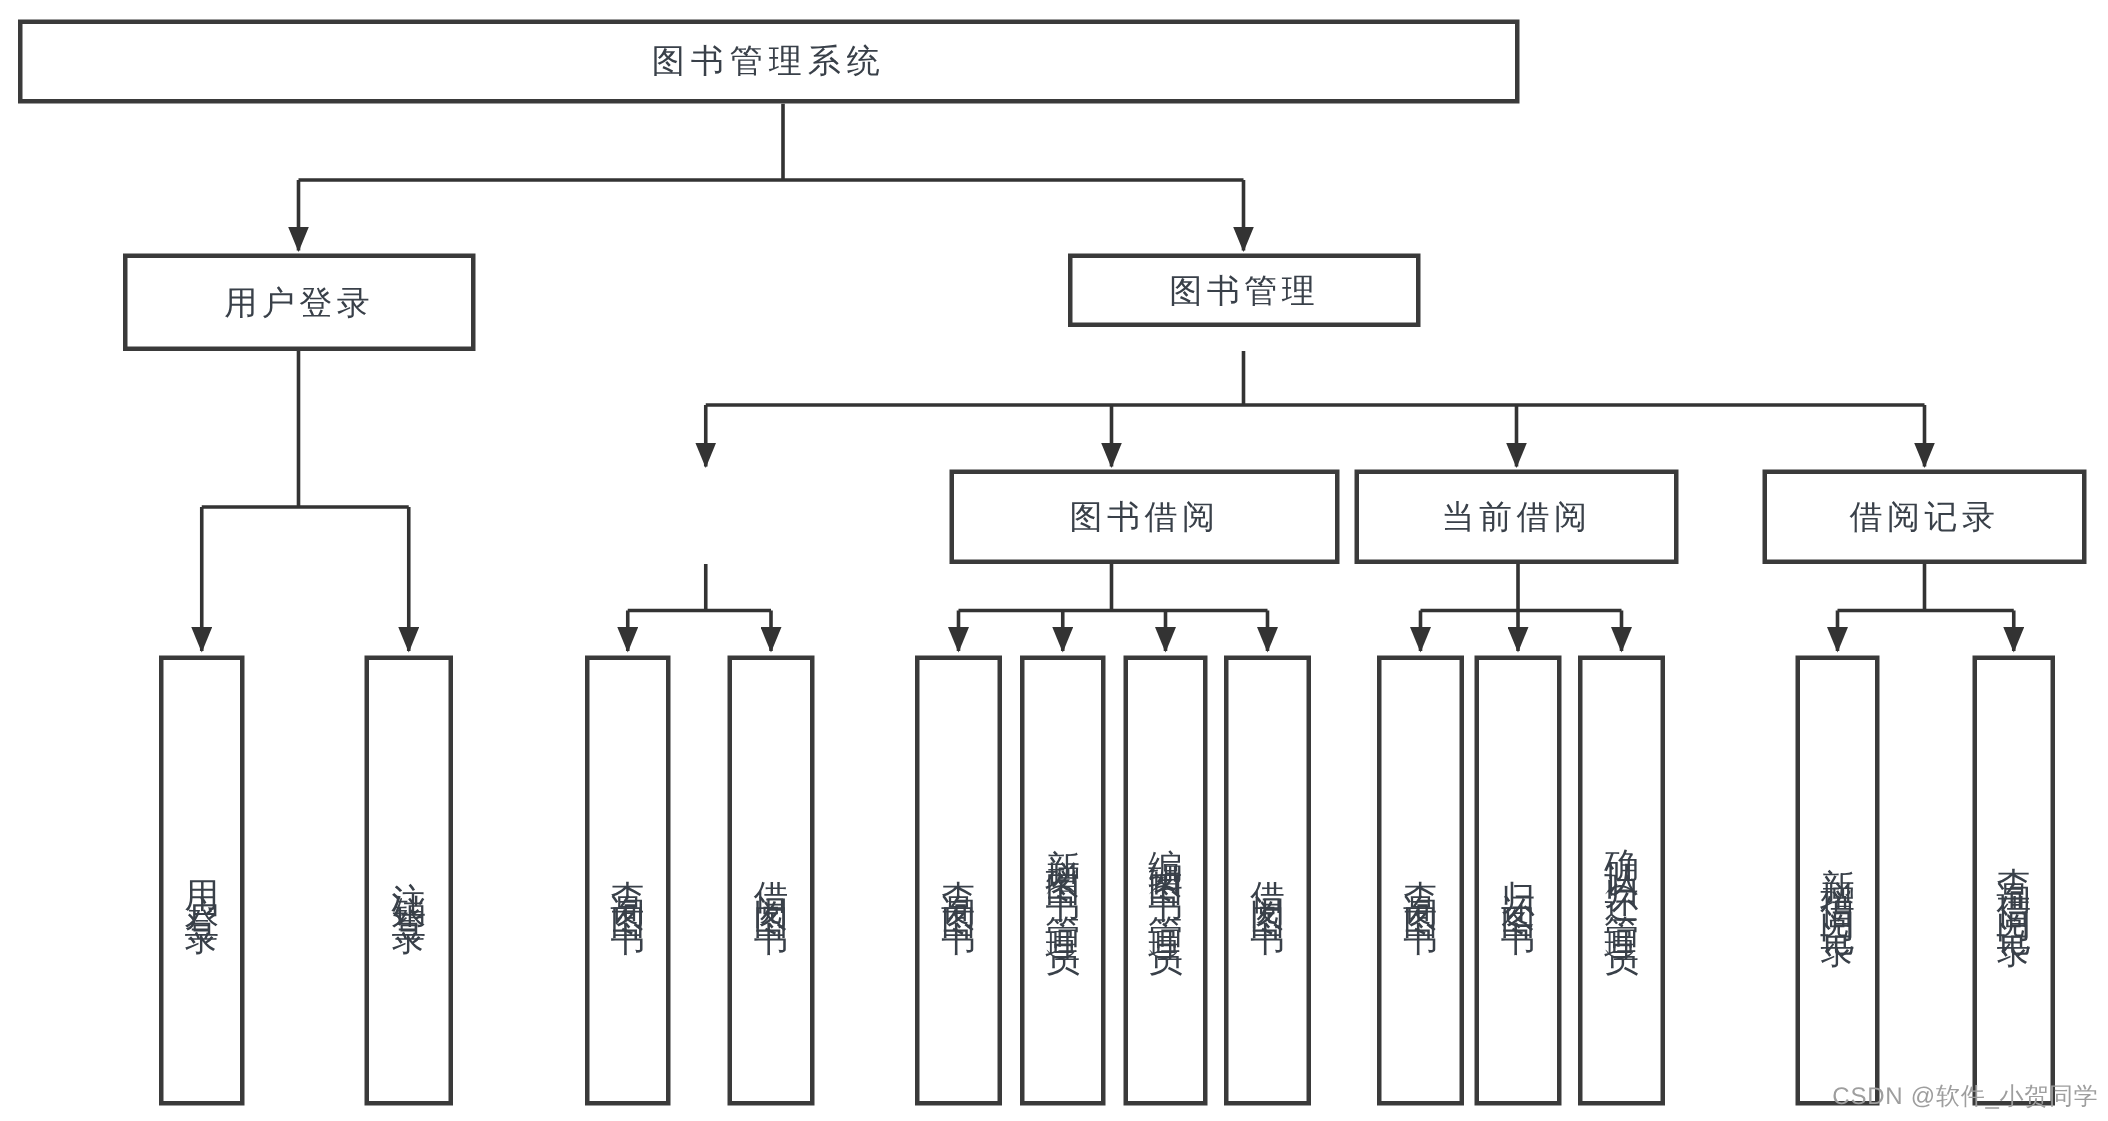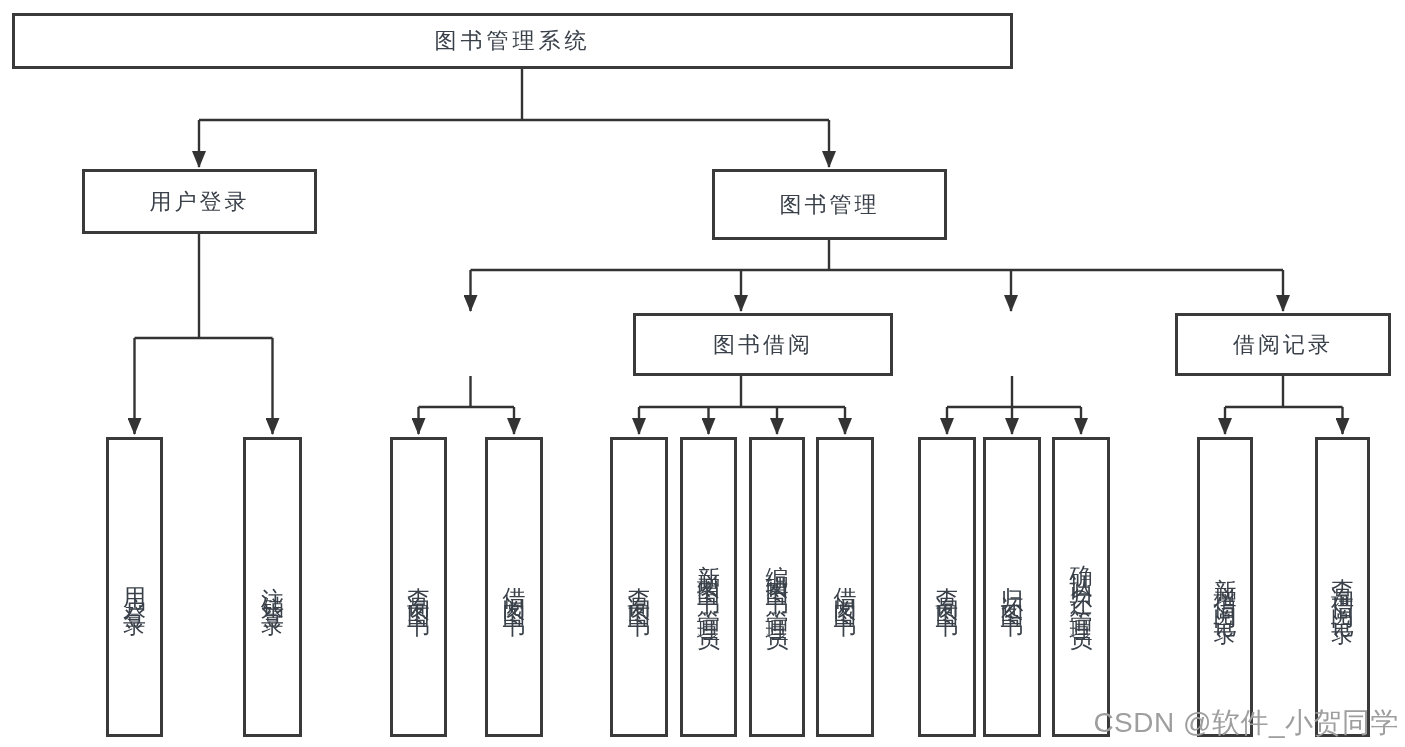--- a/index.html
+++ b/index.html
@@ -28,21 +28,21 @@
     writing-mode:vertical-rl;
     text-orientation:mixed;
     font-size:23px;
     letter-spacing:9px;
     line-height:1;
     white-space:nowrap;
   }
   .watermark {
     position:absolute;
     right:6px; bottom:5px;
-    font-size:28px;
+    font-size:16px;
     letter-spacing:0.5px;
     color:var(--watermark,#9e9e9e);
     z-index:5;
   }
 </style>
 </head>
 <body>
 
 <div class="stage">
 
@@ -94,26 +94,29 @@
     <path class="cl" marker-end="url(#ah)" d="M1342.5,407 V434"></path>
   </svg>
 
   <div class="box hnode root" style="left:12px;top:13px;width:1001px;height:56px">
     <span>图书管理系统</span>
   </div>
 
   <div class="box hnode" style="left:82px;top:169px;width:235px;height:65px">
     <span>用户登录</span>
   </div>
-  <div class="box hnode" style="left:712px;top:169px;width:235px;height:71px">
+  <div class="box hnode" style="left:712px;top:169px;width:235px;height:49px">
     <span>图书管理</span>
   </div>
 
   <div class="box hnode" style="left:633px;top:313px;width:260px;height:63px">
     <span>图书借阅</span>
+  </div>
+  <div class="box hnode" style="left:903px;top:313px;width:216px;height:63px">
+    <span>当前借阅</span>
   </div>
   <div class="box hnode" style="left:1175px;top:313px;width:216px;height:63px">
     <span>借阅记录</span>
   </div>
 
   <div class="box leaf" style="left:106px;width:57px">
     <span class="vtext">用户登录</span>
   </div>
   <div class="box leaf" style="left:243px;width:59px">
     <span class="vtext">注销登录</span>

